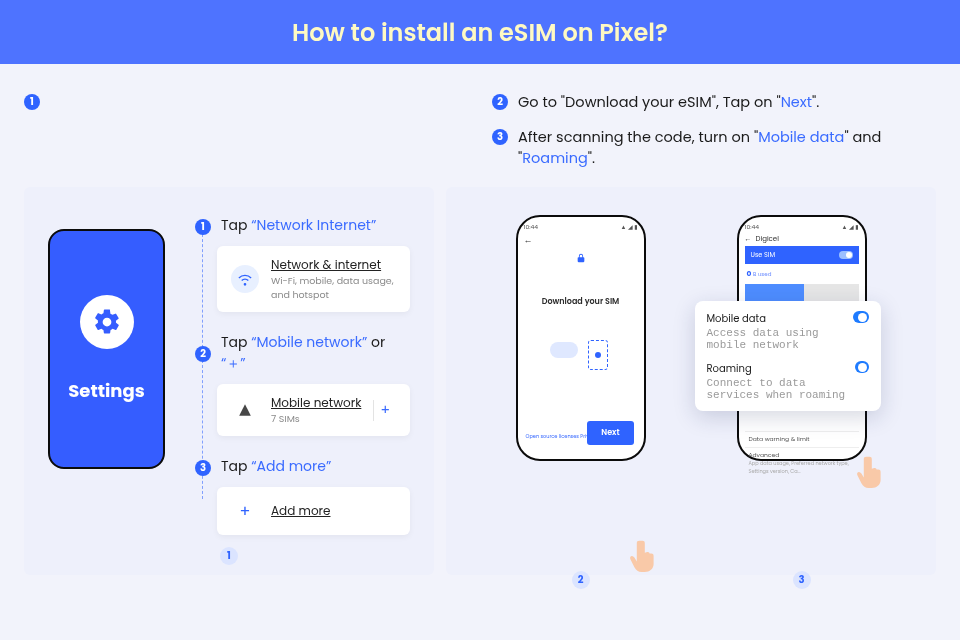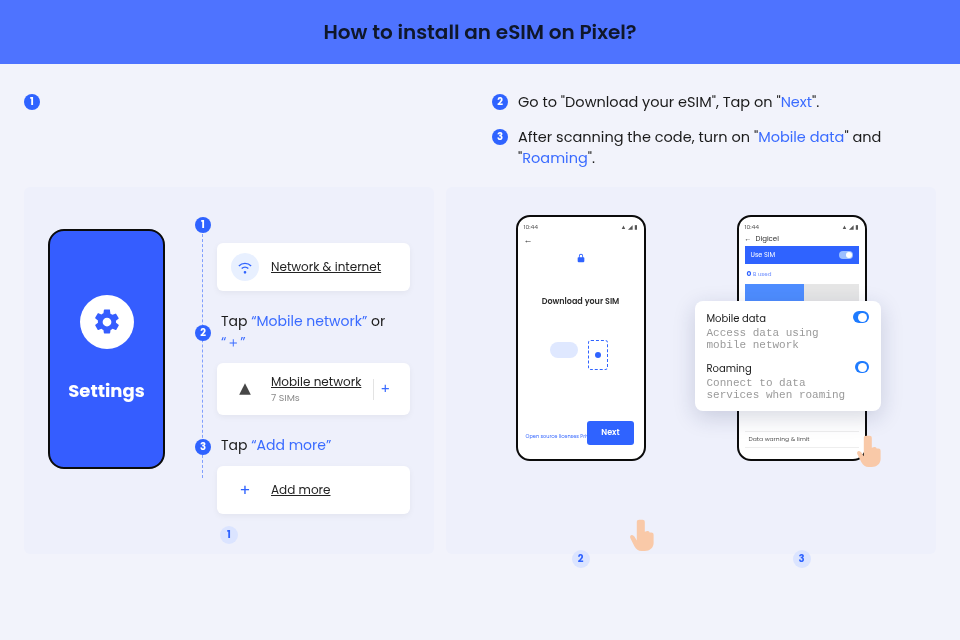--- a/index.html
+++ b/index.html
@@ -1,18 +1,18 @@
 <!DOCTYPE html>
 <html><head>
 <meta charset="utf-8">
 <style>
   * { box-sizing: border-box; margin: 0; padding: 0; }
   body { font-family: "Poppins", "Segoe UI", Arial, sans-serif; background:#f2f3fb; width:960px; height:640px; overflow:hidden; color:#1b1b1b; }
   .header { background:#4e73ff; height:64px; display:flex; align-items:center; justify-content:center; }
-  .header h1 { color:#0f172a; font-weight:600; font-size:20px; }
+  .header h1 { color:#fef9c3; font-weight:600; font-size:24px; }
 
   .toprow { display:flex; padding:28px 24px 4px; gap:24px; }
   .toprow .left, .toprow .right { flex:1; }
   .step-line { display:flex; align-items:flex-start; gap:10px; font-size:14.5px; margin-bottom:14px; }
   .num { width:16px; height:16px; border-radius:50%; background:#2f63ff; color:#fff; font-size:10px; font-weight:700; display:inline-flex; align-items:center; justify-content:center; flex:0 0 16px; margin-top:2px;}
   .link { color:#3a6bff; }
 
   .cards { display:flex; gap:12px; padding:0 24px 24px; }
   .card { background:#eef0fb; border-radius:6px; padding:28px 24px 20px; }
   .card.left { width:410px; display:flex; gap:30px; position:relative; }
@@ -31,21 +31,21 @@
   .substep .title .num { z-index:2;}
   .substep .title .quoted { color:#3a6bff; }
   .row-card { background:#fff; border-radius:6px; box-shadow:0 2px 6px rgba(0,0,0,.05); display:flex; align-items:center; padding:10px 14px; gap:12px; margin-left:22px;}
   .row-card .icon { width:28px; height:28px; border-radius:50%; display:flex; align-items:center; justify-content:center; }
   .row-card .texts { flex:1; }
   .row-card .t1 { font-size:12px; color:#232323;text-decoration:underline; }
   .row-card .t2 { font-size:9.5px; color:#8a8a8a; }
   .plusbtn { color:#3a6bff; font-size:14px; padding:0 6px; border-left:1px solid #e3e3e3; }
 
   
-  .phone { width:130px; height:246px; border:2px solid #0b0b0b; border-radius:14px; background:#fff; padding:6px 6px; position:relative; font-size:6px; color:#333; }
+  .phone { width:130px; height:246px; border:2px solid #0b0b0b; border-radius:24px; background:#fff; padding:6px 6px; position:relative; font-size:6px; color:#333; }
   .statusbar { display:flex; justify-content:space-between; font-size:6px; color:#555; margin-bottom:2px;}
   .dl-title { text-align:center; font-size:8px; font-weight:600; margin-top:30px; color:#2c2c2c;}
   .dl-sub { text-align:center; font-size:5.5px; color:#888; line-height:1.3; margin:4px 8px 0;}
   .dl-illus { margin:30px auto 0; width:70px; height:50px; position:relative;}
   .cloud { width:28px; height:16px; background:#dfe8ff; border-radius:10px; position:absolute; left:4px; top:4px;}
   .simrect { width:20px; height:30px; border:1.5px dashed #2f63ff; border-radius:3px; position:absolute; right:8px; top:2px; display:flex;align-items:center;justify-content:center;}
   .simrect .dot{width:6px;height:6px;border-radius:50%;background:#2f63ff;}
   .nextbtn { position:absolute; bottom:14px; right:10px; background:#2f63ff; color:#fff; font-size:8px; padding:6px 14px; border-radius:3px; font-weight:600;}
   .tinylinks{ position:absolute; bottom:18px; left:8px; font-size:5px; color:#3a6bff;}
   .hand { position:absolute; width:32px; height:42px; pointer-events:none;}
@@ -108,29 +108,31 @@
       </div>
       <div class="label">Settings</div>
     </div>
 
     <div class="steps-col">
       <div class="vline"></div>
 
       <div class="substep">
         <div class="title">
           <span class="num">1</span>
+          <span><span>Tap </span><span class="quoted">“Network Internet”</span></span>
         </div>
         <div class="row-card">
           <div class="icon" style="background:#e8f0ff;">
             <svg width="16" height="16" viewBox="0 0 24 24" fill="#2f63ff">
                 <path d="M12 18a2 2 0 1 0 .001 4A2 2 0 0 0 12 18zm-5.66-4.34a8 8 0 0 1 11.32 0l-1.42 1.41a6 6 0 0 0-8.48 0l-1.42-1.41zM2.1 9.76a14 14 0 0 1 19.8 0l-1.41 1.41a12 12 0 0 0-16.98 0L2.1 9.76z"></path>
               </svg>
           </div>
           <div class="texts">
             <div class="t1">Network &amp; internet</div>
+            <div class="t2">Wi-Fi, mobile, data usage, and hotspot</div>
           </div>
         </div>
       </div>
 
       <div class="substep">
         <div class="title">
           <span class="num">2</span>
           <span><span>Tap </span><span class="quoted">“Mobile network”</span><span> or </span><span class="quoted">“＋”</span></span>
         </div>
         <div class="row-card">
@@ -227,20 +229,26 @@
               <div style="font-size:5px;color:#aaa;">China Unicom</div>
             </div>
           </div>
         <div class="sep"></div>
         <div style="height:70px;"></div>
         <div class="sep"></div>
         <div class="op-item">
             <span>Data warning &amp; limit</span>
           </div>
         <div class="sep"></div>
+        <div class="op-item">
+            <div>
+              <div>Advanced</div>
+              <div style="font-size:5px;color:#aaa;">App data usage, Preferred network type, Settings version, Ca...</div>
+            </div>
+          </div>
 
         <div class="overlay-card">
           <div class="oc-row">
             <div>
                 <div class="ttl">Mobile data</div>
                 <div class="sub">Access data using mobile network</div>
               </div>
             <div class="switch"></div>
           </div>
           <div class="oc-row">

